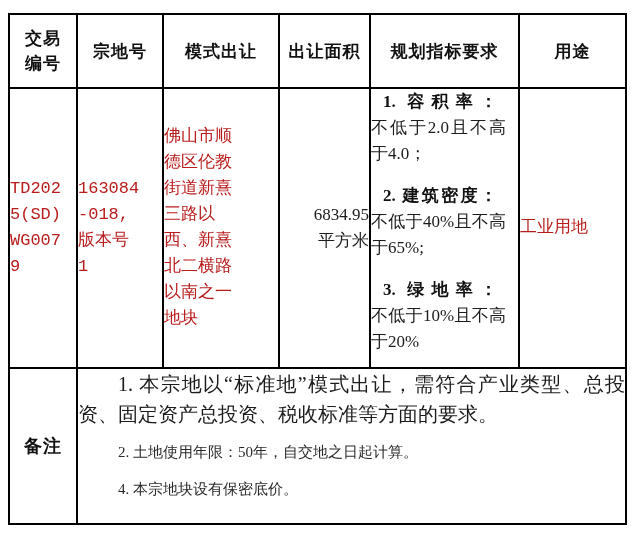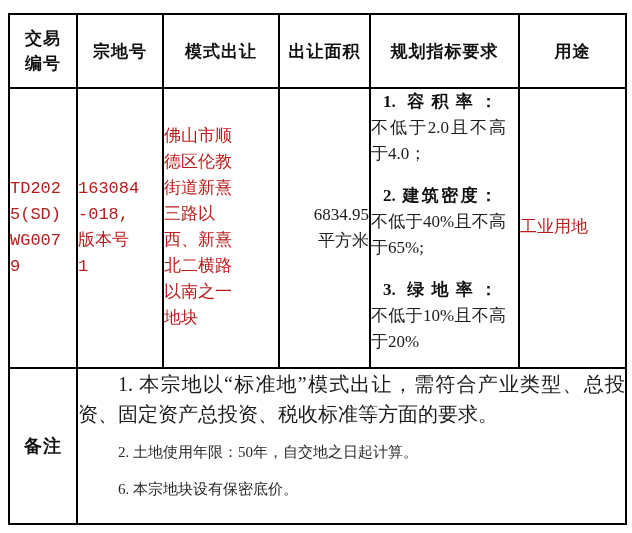--- a/index.html
+++ b/index.html
@@ -177,18 +177,18 @@
         </p>
       </td>
       <td class="bcell">工业用地</td>
     </tr>
 
     <tr style="height:156px">
       <td class="remark-label-cell">备注</td>
       <td class="remark-content-cell" colspan="5">
         <p class="remark-p1">1. 本宗地以“标准地”模式出让，需符合产业类型、总投资、固定资产总投资、税收标准等方面的要求。</p>
         <p class="remark-p2">2. 土地使用年限：50年，自交地之日起计算。</p>
-        <p class="remark-p2">6. 本宗地块设有保密底价。</p>
+        <p class="remark-p2">4. 本宗地块设有保密底价。</p>
       </td>
     </tr>
   </tbody>
     </table>
 </div>
 
 </body></html>

